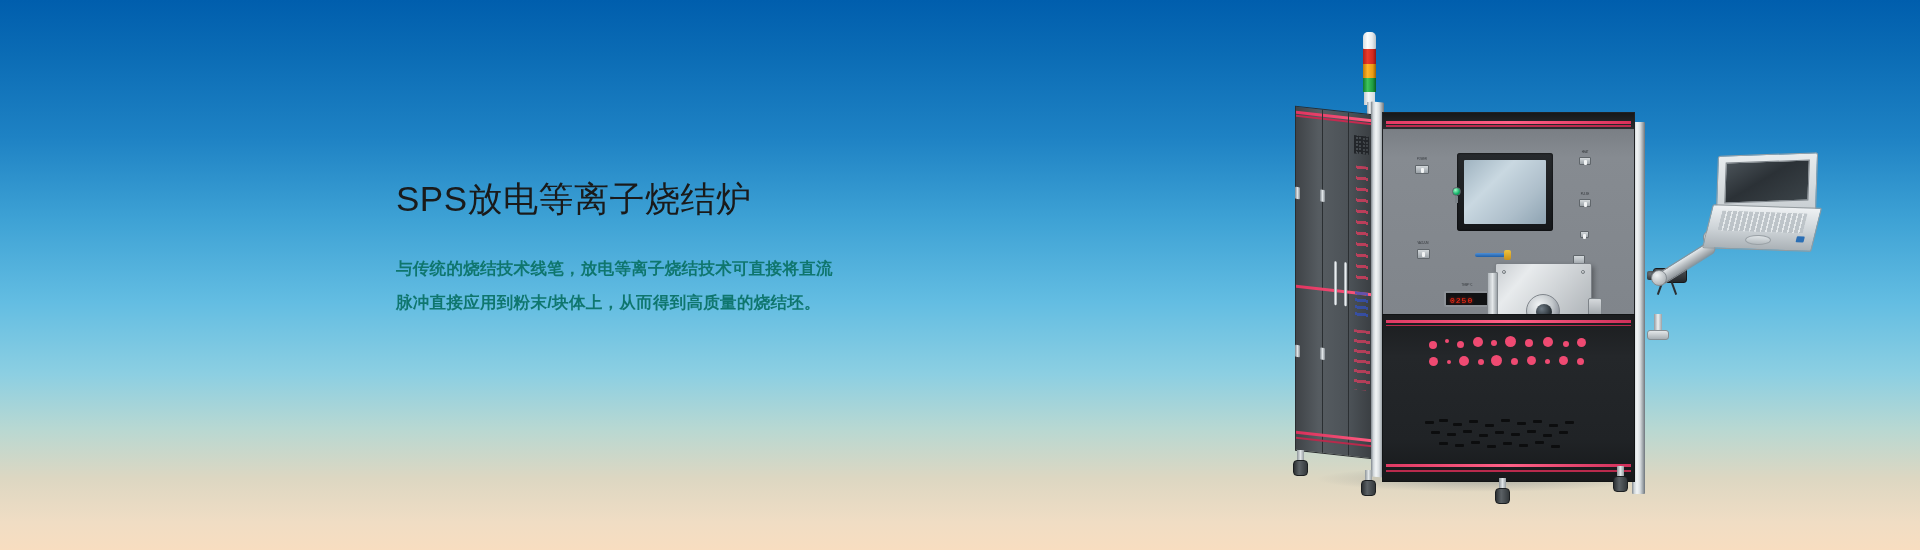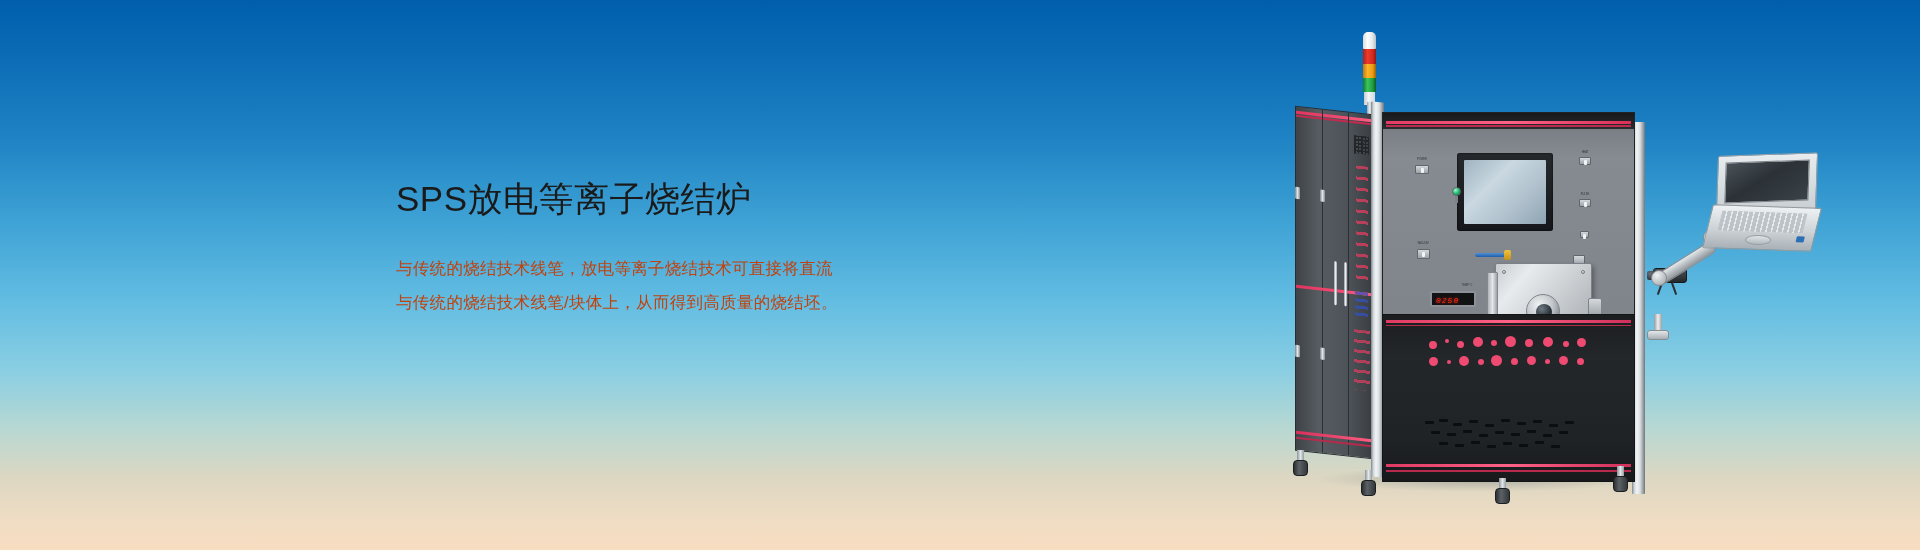--- a/index.html
+++ b/index.html
@@ -26,23 +26,24 @@
     font-size: 35px;
     font-weight: 400;
     color: #1a1a1a;
     letter-spacing: 0.5px;
     line-height: 1.2;
     white-space: nowrap;
   }
   .hero-desc {
     margin-top: 32px;
     font-size: 16.5px;
-    color: #c2410c;
+    color: #0f766e;
     line-height: 2.05;
     letter-spacing: 0.3px;
+    font-weight: bold;
   }
   .hero-desc .l { display: block; white-space: nowrap; }
 
   
   .machine { position: absolute; left: 1255px; top: 14px; width: 520px; height: 536px; }
 
   
   .tower { position: absolute; left: 108px; top: 18px; width: 13px; height: 73px; }
   .tower .cap   { position:absolute; top:0;  left:0; width:13px; height:17px; background:linear-gradient(to right,#d8dde1,#fdfdfd 35%,#e7ebee 70%,#b9c0c6); border-radius:5px 5px 1px 1px; }
   .tower .red   { position:absolute; top:17px; left:0; width:13px; height:15px; background:linear-gradient(to right,#b2201b,#ec3b2b 35%,#d3291f 75%,#8d1713); }
@@ -96,22 +97,22 @@
   .sw i { position:absolute; left:50%; top:2px; margin-left:-1.5px; width:3px; height:5px;
           background:#f2f4f5; border-radius:1px; }
   .lbl { position:absolute; font-size:2.6px; color:#2f3337; letter-spacing:0; line-height:1.2;
          text-align:center; width:22px; }
 
   .pilot { position:absolute; left:69px; top:74px; width:9px; height:9px; border-radius:50%;
            background:radial-gradient(circle at 35% 30%,#9ffbc6,#12b268 60%,#077c44);
            border:1px solid #5f676c; }
   .pilot-stem { position:absolute; left:72px; top:83px; width:3px; height:7px; background:#7b8288; }
 
-  .readout { position:absolute; left:47px; top:178px; width:46px; height:16px;
-             background:#101214; border:2px solid #8d9298; border-radius:2px;font-style:italic; }
+  .readout { position:absolute; left:61px; top:178px; width:46px; height:16px;
+             background:#101214; border:2px solid #8d9298; border-radius:2px; }
   .readout .digits { position:absolute; left:4px; top:3px; font-family:"Liberation Mono",monospace;
                      font-size:8px; color:#ff2a14; letter-spacing:1px; text-shadow:0 0 3px #ff2a14; }
 
   
   .chamber { position:absolute; left:112px; top:150px; width:97px; height:94px;
              background:linear-gradient(130deg,#c8ccd0 0%,#e8ebed 22%,#cfd3d6 48%,#b4b9bd 75%,#9ea3a8 100%);
              border:1px solid #7b8086; border-radius:2px;
              box-shadow: 2px 3px 5px rgba(0,0,0,.32); }
   .chamber .bolt { position:absolute; width:4px; height:4px; border-radius:50%;
                    background:radial-gradient(circle at 35% 30%,#fff,#9aa0a5); border:.5px solid #767c81; }
@@ -199,21 +200,21 @@
   .shadow-blob { position:absolute; left:60px; top:452px; width:330px; height:26px;
                  background:radial-gradient(ellipse at center, rgba(40,60,80,.28), rgba(40,60,80,0) 70%); }
 </style>
 </head>
 <body>
 
 <div class="text-block">
   <div class="hero-title">SPS放电等离子烧结炉</div>
   <div class="hero-desc">
     <span class="l">与传统的烧结技术线笔，放电等离子烧结技术可直接将直流</span>
-    <span class="l">与传统的烧结技术线笔/块体上，从而得到高质量的烧结坯。</span>
+    <span class="l">脉冲直接应用到粉末/块体上，从而得到高质量的烧结坯。</span>
   </div>
 </div>
 
 <div class="machine">
 
   <div class="shadow-blob"></div>
 
   <div class="tower">
     <div class="cap"></div>
     <div class="red"></div>

